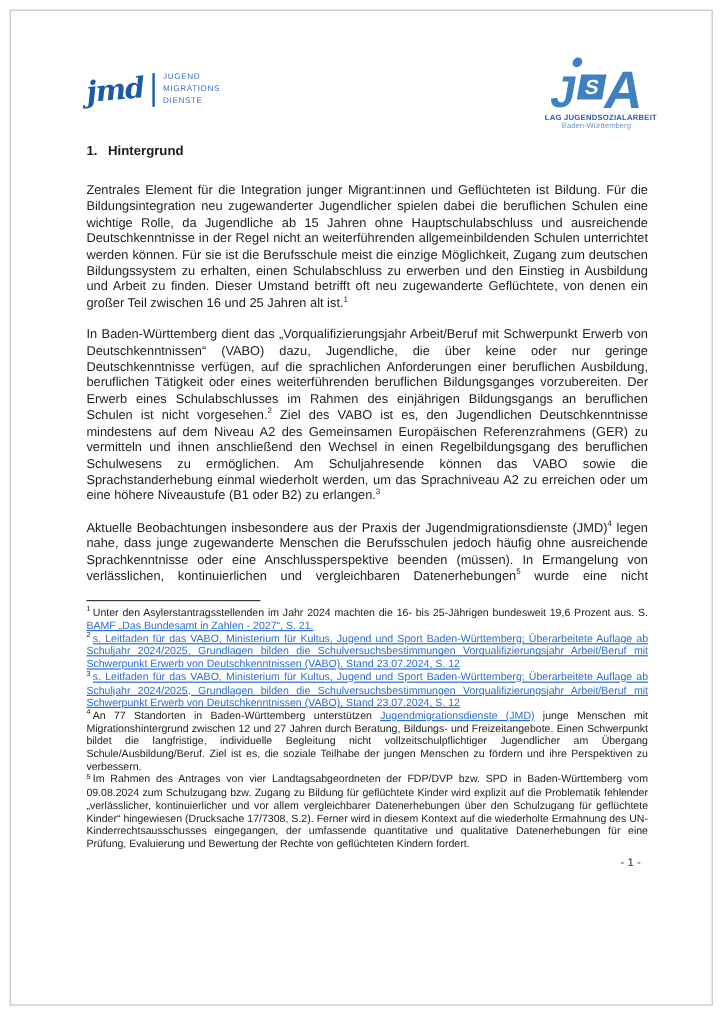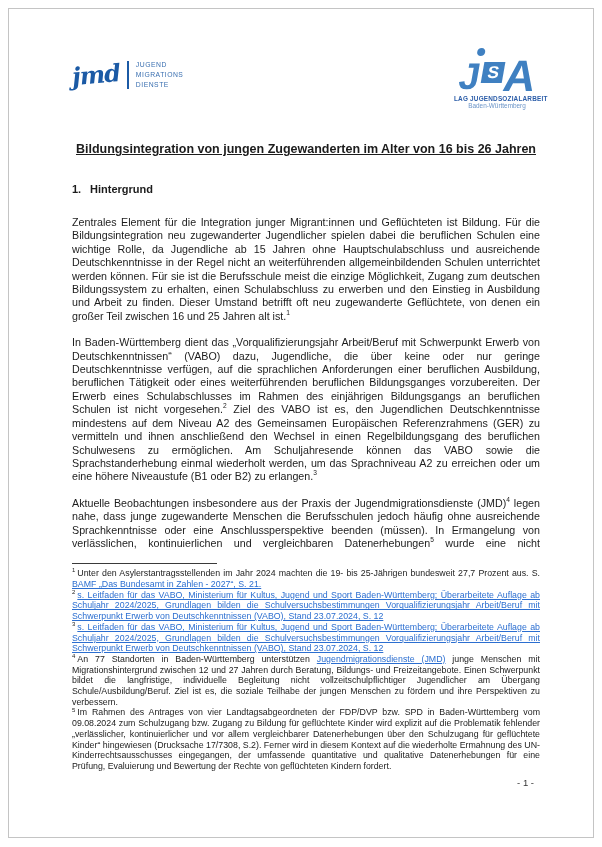--- a/index.html
+++ b/index.html
@@ -76,37 +76,34 @@
           <span class="jsa-sbox">
               <span class="jsa-s">S</span>
             </span>
           <span class="jsa-a">A</span>
         </div>
         <div class="jsa-org1">LAG JUGENDSOZIALARBEIT</div>
         <div class="jsa-org2">Baden-Württemberg</div>
       </div>
     </div>
 
-    <div class="title">
-      <span>Bildungsintegration von jungen Zugewanderten im Alter von 16 bis 26 Jahren</span>
-    </div>
 
     <div class="heading">
       <span class="num">1.</span><span>Hintergrund</span>
     </div>
 
     <p class="para"><span>Zentrales Element für die Integration junger Migrant:innen und Geflüchteten ist Bildung. Für die Bildungsintegration neu zugewanderter Jugendlicher spielen dabei die beruflichen Schulen eine wichtige Rolle, da Jugendliche ab 15 Jahren ohne Hauptschulabschluss und ausreichende Deutschkenntnisse in der Regel nicht an weiterführenden allgemeinbildenden Schulen unterrichtet werden können. Für sie ist die Berufsschule meist die einzige Möglichkeit, Zugang zum deutschen Bildungssystem zu erhalten, einen Schulabschluss zu erwerben und den Einstieg in Ausbildung und Arbeit zu finden. Dieser Umstand betrifft oft neu zugewanderte Geflüchtete, von denen ein großer Teil zwischen 16 und 25 Jahren alt ist.</span><sup class="fnref">1</sup></p>
 
     <p class="para"><span>In Baden-Württemberg dient das „Vorqualifizierungsjahr Arbeit/Beruf mit Schwerpunkt Erwerb von Deutschkenntnissen“ (VABO) dazu, Jugendliche, die über keine oder nur geringe Deutschkenntnisse verfügen, auf die sprachlichen Anforderungen einer beruflichen Ausbildung, beruflichen Tätigkeit oder eines weiterführenden beruflichen Bildungsganges vorzubereiten. Der Erwerb eines Schulabschlusses im Rahmen des einjährigen Bildungsgangs an beruflichen Schulen ist nicht vorgesehen.</span><sup class="fnref">2</sup><span> Ziel des VABO ist es, den Jugendlichen Deutschkenntnisse mindestens auf dem Niveau A2 des Gemeinsamen Europäischen Referenzrahmens (GER) zu vermitteln und ihnen anschließend den Wechsel in einen Regelbildungsgang des beruflichen Schulwesens zu ermöglichen. Am Schuljahresende können das VABO sowie die Sprachstanderhebung einmal wiederholt werden, um das Sprachniveau A2 zu erreichen oder um eine höhere Niveaustufe (B1 oder B2) zu erlangen.</span><sup class="fnref">3</sup></p>
 
     <p class="para justify-last"><span>Aktuelle Beobachtungen insbesondere aus der Praxis der Jugendmigrationsdienste (JMD)</span><sup class="fnref">4</sup><span> legen nahe, dass junge zugewanderte Menschen die Berufsschulen jedoch häufig ohne ausreichende Sprachkenntnisse oder eine Anschlussperspektive beenden (müssen). In Ermangelung von verlässlichen, kontinuierlichen und vergleichbaren Datenerhebungen</span><sup class="fnref">5</sup><span> wurde eine nicht</span></p>
 
     <div class="fn-sep"></div>
 
-    <div class="footnote"><sup class="fn-marker">1</sup><span>Unter den Asylerstantragsstellenden im Jahr 2024 machten die 19- bis 25-Jährigen bundesweit 27,7 Prozent aus. S. </span><a class="link">BAMF „Das Bundesamt in Zahlen - 2027“, S. 21.</a></div>
+    <div class="footnote"><sup class="fn-marker">1</sup><span>Unter den Asylerstantragsstellenden im Jahr 2024 machten die 16- bis 25-Jährigen bundesweit 19,6 Prozent aus. S. </span><a class="link">BAMF „Das Bundesamt in Zahlen - 2027“, S. 21.</a></div>
 
     <div class="footnote"><sup class="fn-marker">2</sup><a class="link">s. Leitfaden für das VABO, Ministerium für Kultus, Jugend und Sport Baden-Württemberg; Überarbeitete Auflage ab Schuljahr 2024/2025, Grundlagen bilden die Schulversuchsbestimmungen Vorqualifizierungsjahr Arbeit/Beruf mit Schwerpunkt Erwerb von Deutschkenntnissen (VABO), Stand 23.07.2024, S. 12</a></div>
 
     <div class="footnote"><sup class="fn-marker">3</sup><a class="link">s. Leitfaden für das VABO, Ministerium für Kultus, Jugend und Sport Baden-Württemberg; Überarbeitete Auflage ab Schuljahr 2024/2025, Grundlagen bilden die Schulversuchsbestimmungen Vorqualifizierungsjahr Arbeit/Beruf mit Schwerpunkt Erwerb von Deutschkenntnissen (VABO), Stand 23.07.2024, S. 12</a></div>
 
     <div class="footnote"><sup class="fn-marker">4</sup><span>An 77 Standorten in Baden-Württemberg unterstützen </span><a class="link">Jugendmigrationsdienste (JMD)</a><span> junge Menschen mit Migrationshintergrund zwischen 12 und 27 Jahren durch Beratung, Bildungs- und Freizeitangebote. Einen Schwerpunkt bildet die langfristige, individuelle Begleitung nicht vollzeitschulpflichtiger Jugendlicher am Übergang Schule/Ausbildung/Beruf. Ziel ist es, die soziale Teilhabe der jungen Menschen zu fördern und ihre Perspektiven zu verbessern.</span></div>
 
     <div class="footnote"><sup class="fn-marker">5</sup><span>Im Rahmen des Antrages von vier Landtagsabgeordneten der FDP/DVP bzw. SPD in Baden-Württemberg vom 09.08.2024 zum Schulzugang bzw. Zugang zu Bildung für geflüchtete Kinder wird explizit auf die Problematik fehlender „verlässlicher, kontinuierlicher und vor allem vergleichbarer Datenerhebungen über den Schulzugang für geflüchtete Kinder“ hingewiesen (Drucksache 17/7308, S.2). Ferner wird in diesem Kontext auf die wiederholte Ermahnung des UN-Kinderrechtsausschusses eingegangen, der umfassende quantitative und qualitative Datenerhebungen für eine Prüfung, Evaluierung und Bewertung der Rechte von geflüchteten Kindern fordert.</span></div>
 
     <div class="page-num">- 1 -</div>

